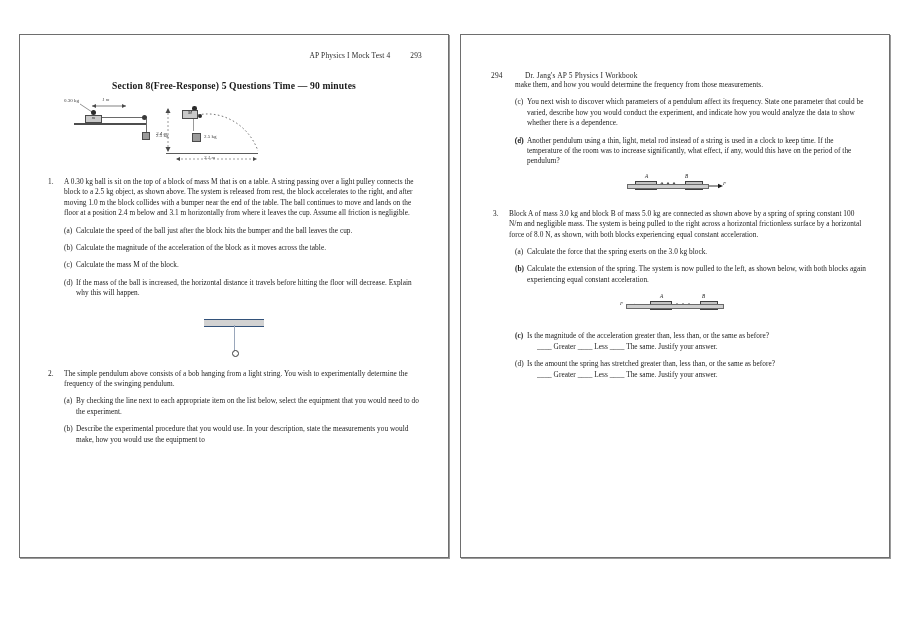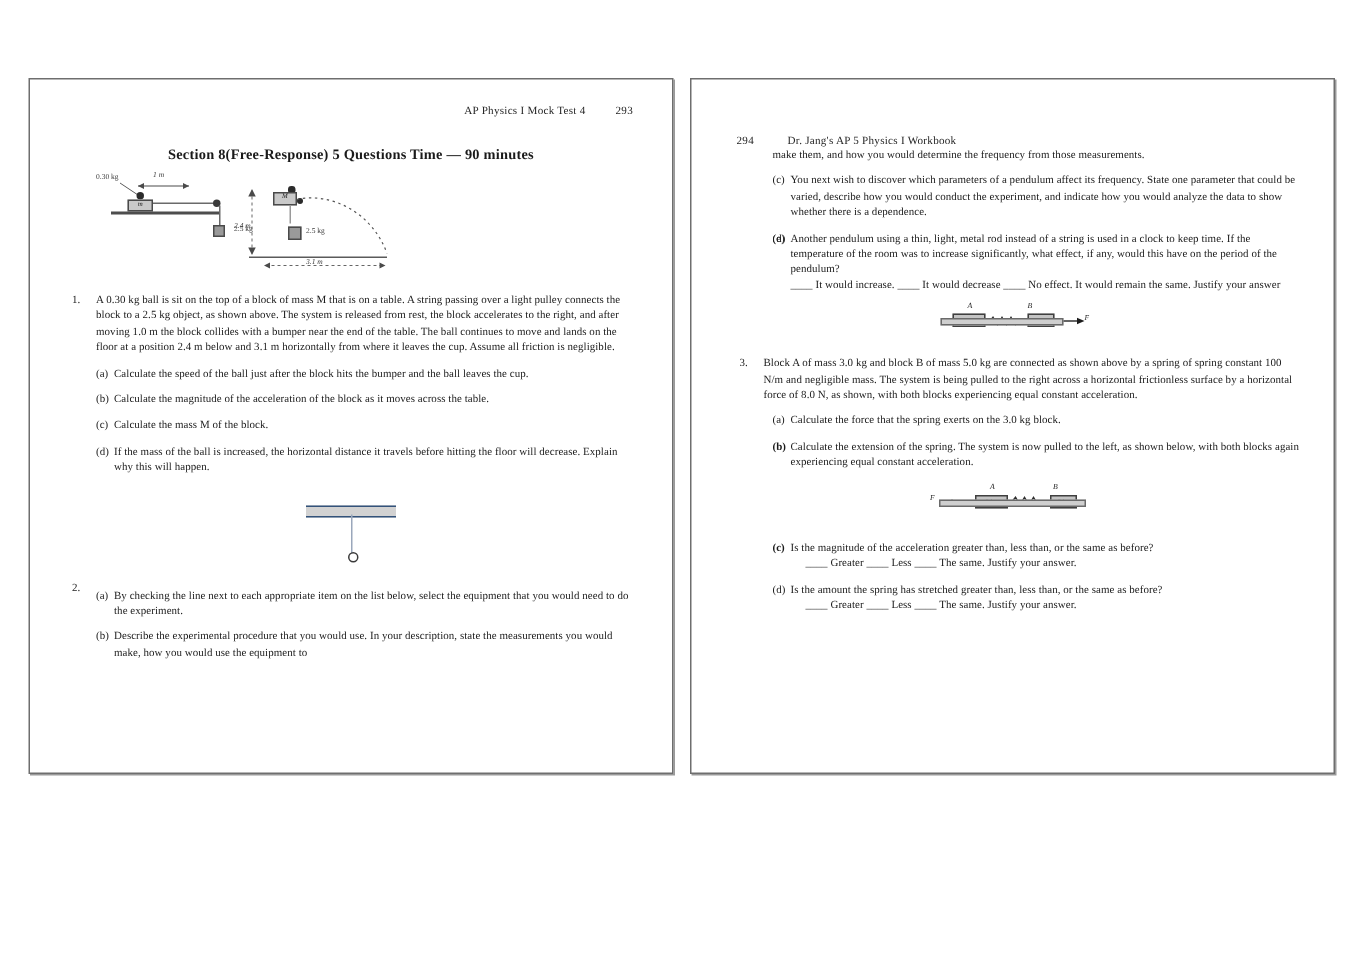--- a/index.html
+++ b/index.html
@@ -15,22 +15,22 @@
     position: relative;
     overflow: hidden;
   }
   .spread {
     position: absolute;
     left: 0; top: 0;
     width: 910px; height: 644px;
   }
   .page {
     position: absolute;
-    top: 52px;
-    height: 464px;
+    top: 34px;
+    height: 524px;
     background: #ffffff;
     border: 1px solid #6e6e6e;
     box-sizing: border-box;
     box-shadow: 1px 1px 0 0 #9a9a9a;
   }
   .page-left  { left: 19px;  width: 430px; }
   .page-right { left: 460px; width: 430px; }
 
   .page-inner {
     position: absolute;
@@ -306,20 +306,21 @@
       </div>
 
       <div class="fig fig2">
         <div class="pend-support"></div>
         <div class="pend-string"></div>
         <div class="pend-bob"></div>
       </div>
 
       <div class="para qitem" style="margin-top:2px;">
         <span class="qnum">2.</span>
+        <span>The simple pendulum above consists of a bob hanging from a light string. You wish to experimentally determine the frequency of the swinging pendulum.</span>
       </div>
 
       <div class="para subitem">
         <span class="slab">(a)</span>
         <span>By checking the line next to each appropriate item on the list below, select the equipment that you would need to do the experiment.</span>
       </div>
 
       <div class="para subitem">
         <span class="slab">(b)</span>
         <span>Describe the experimental procedure that you would use. In your description, state the measurements you would make, how you would use the equipment to</span>
@@ -342,21 +343,20 @@
         <span>You next wish to discover which parameters of a pendulum affect its frequency. State one parameter that could be varied, describe how you would conduct the experiment, and indicate how you would analyze the data to show whether there is a dependence.</span>
       </div>
 
       <div class="para subitem">
         <span class="slab">(d)</span>
       </div>
 
       <div class="para subitem">
         <span class="slab">(e)</span>
         <span>Another pendulum using a thin, light, metal rod instead of a string is used in a clock to keep time. If the temperature of the room was to increase significantly, what effect, if any, would this have on the period of the pendulum?</span>
-        <div>____ It would increase. ____ It would decrease ____ No effect. It would remain the same. Justify your answer</div>
       </div>
 
       <div class="fig fig3">
         <div class="sp-wrap" style="width:120px;">
           <div class="sp-labels">
             <span style="left:26px; top:0;">A</span>
             <span style="left:66px; top:0;">B</span>
           </div>
           <div class="sp-row">
             <div class="sp-block" style="left:16px; width:22px;">3 kg</div>

